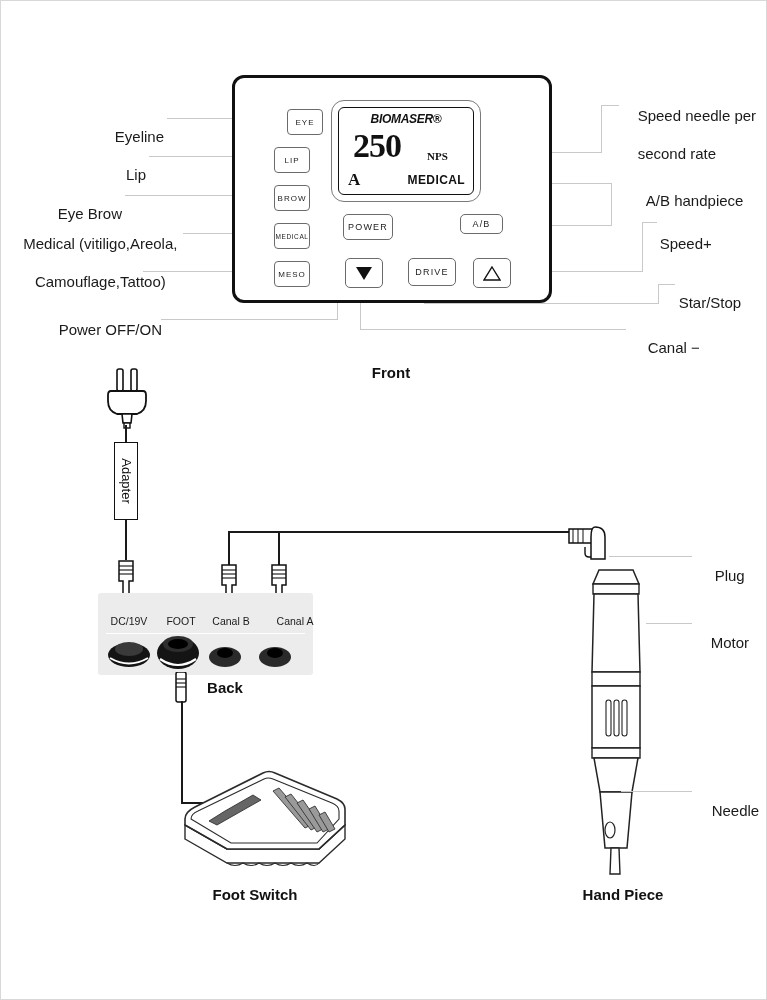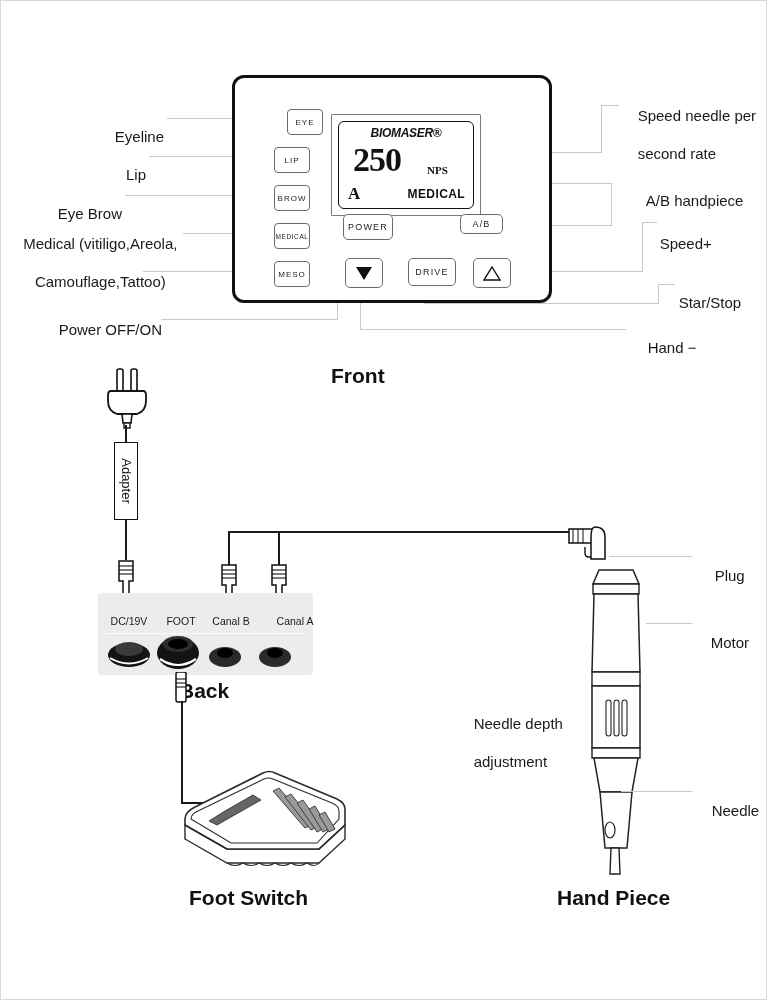--- a/index.html
+++ b/index.html
@@ -24,24 +24,24 @@
     font-size: 15px;
     line-height: 19px;
     color: #1a1a1a;
     white-space: pre;
     font-family: "Liberation Sans", sans-serif;
   }
   .lbl.r { text-align: right; }
   .lbl.c { text-align: center; }
   .section-title {
     position: absolute;
-    font-size: 21px;
+    font-size: 15px;
     font-weight: bold;
     color: #111;
-    text-align: left;
+    text-align: center;
     font-family: "Liberation Sans", sans-serif;
   }
   
   .lead {
     position: absolute;
     background: #c9c9c9;
   }
   .lead.h { height: 1px; }
   .lead.v { width: 1px; }
   .wire {
@@ -86,24 +86,24 @@
     align-items: center;
     justify-content: center;
     font-size: 9px;
     letter-spacing: 1.2px;
     color: #222;
     font-family: "Liberation Sans", sans-serif;
     box-sizing: border-box;
   }
   #lcd-outer {
     position: absolute;
-    left: 96px; top: 36px;
+    left: 96px; top: 22px;
     width: 150px; height: 102px;
     border: 1.5px solid #7a7a7a;
-    border-radius: 1px;
+    border-radius: 13px;
     box-sizing: border-box;
   }
   #lcd-inner {
     position: absolute;
     left: 6px; top: 6px; right: 6px; bottom: 6px;
     border: 1.5px solid #111;
     border-radius: 6px;
     box-sizing: border-box;
   }
   #lcd-brand {
@@ -311,21 +311,21 @@
   <div class="lbl" style="left:629px; top:171px;">
     <span>A/B handpiece</span>
   </div>
   <div class="lbl" style="left:661px; top:273px;">
     <span>Star/Stop</span>
   </div>
   <div class="lbl" style="left:642px; top:214px;">
     <span>Speed+</span>
   </div>
   <div class="lbl" style="left:630px; top:318px;">
-    <span>Hand −</span>
+    <span>Canal −</span>
   </div>
 
   <div class="section-title" style="left:330px; top:363px; width:120px;">
     <span>Front</span>
   </div>
 
   <svg width="70" height="70" style="position:absolute; left:90px; top:364px;">
 
     <rect x="26" y="4" width="6" height="22" rx="2" fill="#fff" stroke="#111" stroke-width="1.6"></rect>
     <rect x="40" y="4" width="6" height="22" rx="2" fill="#fff" stroke="#111" stroke-width="1.6"></rect>
@@ -492,22 +492,18 @@
 
   <div class="lbl" style="left:697px; top:546px;">
     <span>Plug</span>
   </div>
   <div class="lbl" style="left:693px; top:613px;">
     <span>Motor</span>
   </div>
   <div class="lbl" style="left:694px; top:781px;">
     <span>Needle</span>
   </div>
-  <div class="lbl" style="left:456px; top:694px;">
-    <span>Needle depth</span><br>
-    <span>adjustment</span>
-  </div>
 
   <div class="section-title" style="left:556px; top:885px; width:132px;">
     <span>Hand Piece</span>
   </div>
 
 </div>
 
 </body></html>

